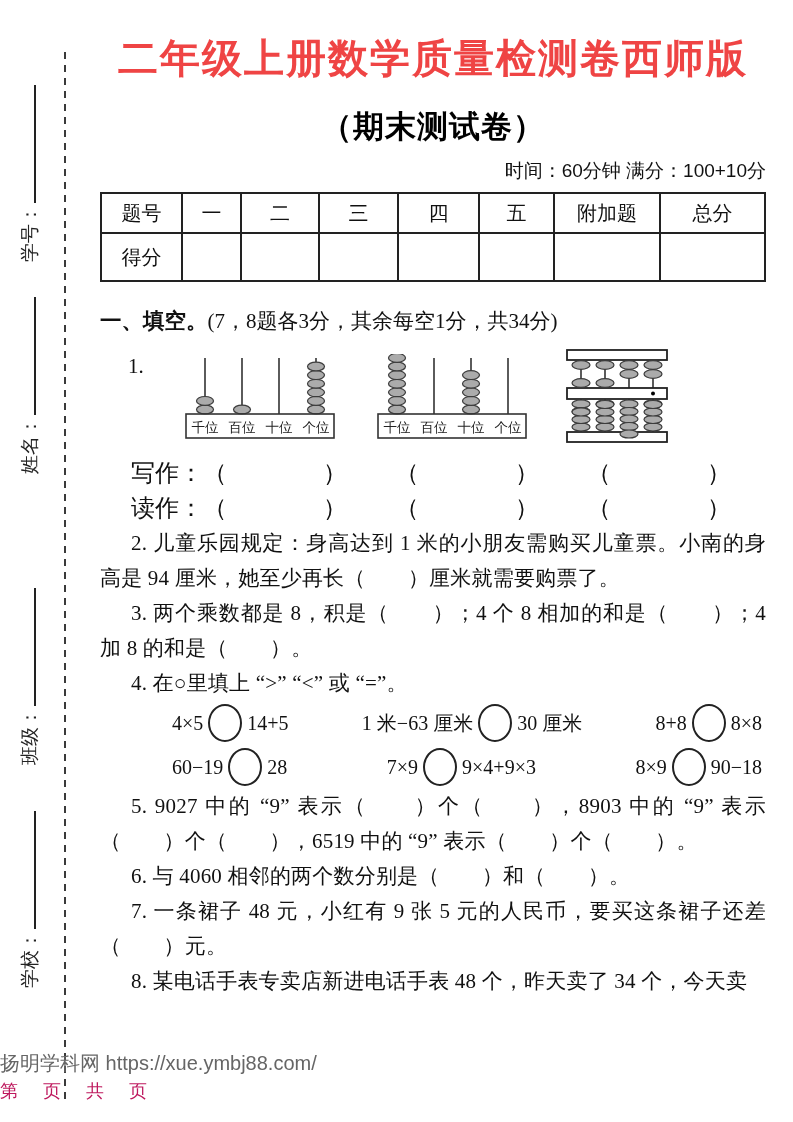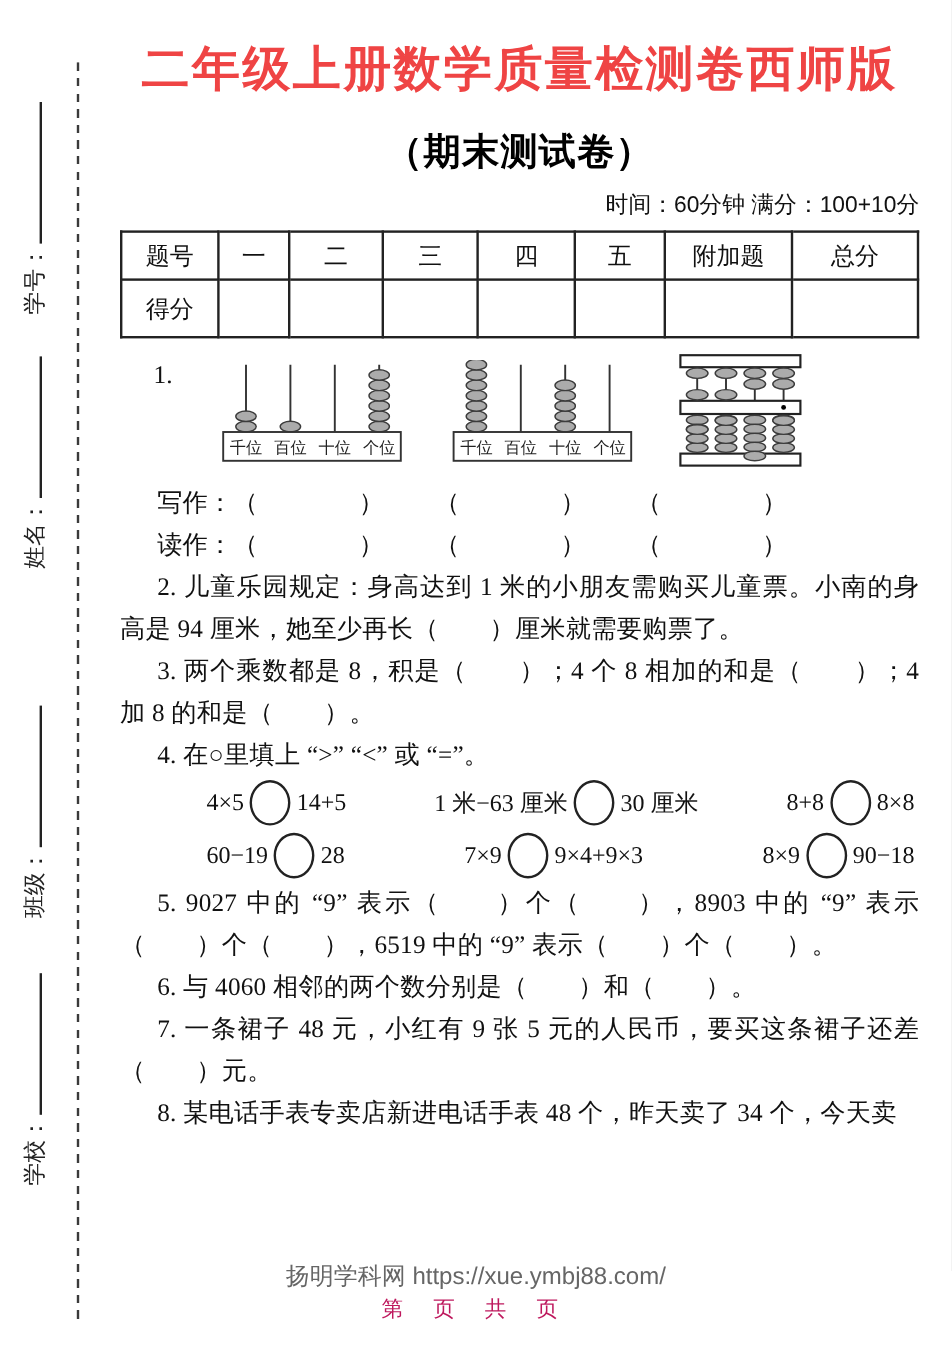--- a/index.html
+++ b/index.html
@@ -36,28 +36,28 @@
   tr.hdr td { height:38px; }
   tr.score-row td { height:46px; }
   .sec-heading { margin-top:24px; font-size:21px; line-height:30px; }
   .sec-heading .hb { font-family:"Liberation Sans",sans-serif; font-weight:bold; font-size:21.5px; }
   .fig-row { margin-top:10px; display:flex; align-items:flex-start; height:100px; }
   .qnum { font-size:21px; margin:8px 0 0 28px; }
   .fig { display:inline-block; }
   #counter-1 { margin-left:40px; margin-top:8px; }
   #counter-2 { margin-left:40px; margin-top:8px; }
   #abacus    { margin-left:36px; margin-top:2px; }
-  .blank-row { font-size:21px; line-height:35px; margin-left:31px; }
+  .blank-row { font-size:24px; line-height:35px; margin-left:31px; }
   .blank-row.first { margin-top:10px; }
   .para { margin:0; font-size:21px; line-height:35px; text-indent:31px; text-align:justify; letter-spacing:0.2px; }
   .cmp-row { display:flex; align-items:center; height:44px; padding-left:72px; padding-right:4px;
     justify-content:space-between; font-size:20px; }
   .cmp-item { display:flex; align-items:center; white-space:nowrap; }
   .cmp-circle { width:30px; height:34px; border:2px solid #222; border-radius:50%; margin:0 5px; flex:none; }
-  .footer { position:absolute; left:0; right:0; top:1050px; text-align:center; font-family:"Liberation Sans",sans-serif; }
+  .footer { position:absolute; left:0; right:0; top:1050px; text-align:left; font-family:"Liberation Sans",sans-serif; }
   .site { font-size:20px; color:#666; }
   .pageinfo { font-size:18px; color:#be185d; letter-spacing:10px; margin-top:2px; }
 </style>
 </head>
 <body>
 
 <div class="sheet">
 
   <div class="binding-line"></div>
 
@@ -108,20 +108,23 @@
         <td></td>
         <td></td>
         <td></td>
         <td></td>
         <td></td>
         <td></td>
       </tr>
     </tbody>
       </table>
 
+    <div class="sec-heading">
+      <span class="hb">一、填空。</span><span>(7，8题各3分，其余每空1分，共34分)</span>
+    </div>
 
     <div class="fig-row">
       <span class="qnum">1.</span>
       <span class="fig" id="counter-1"><svg width="152" height="88" viewBox="0 0 152 88" xmlns="http://www.w3.org/2000/svg">
             <line x1="21" y1="4" x2="21" y2="60" stroke="#333" stroke-width="1.6"></line>
             <ellipse cx="21" cy="55.5" rx="8.5" ry="4.4" fill="#ababab" stroke="#3c3c3c" stroke-width="1.2"></ellipse>
             <ellipse cx="21" cy="46.9" rx="8.5" ry="4.4" fill="#ababab" stroke="#3c3c3c" stroke-width="1.2"></ellipse>
             <line x1="58" y1="4" x2="58" y2="60" stroke="#333" stroke-width="1.6"></line>
             <ellipse cx="58" cy="55.5" rx="8.5" ry="4.4" fill="#ababab" stroke="#3c3c3c" stroke-width="1.2"></ellipse>
             <line x1="95" y1="4" x2="95" y2="60" stroke="#333" stroke-width="1.6"></line>

